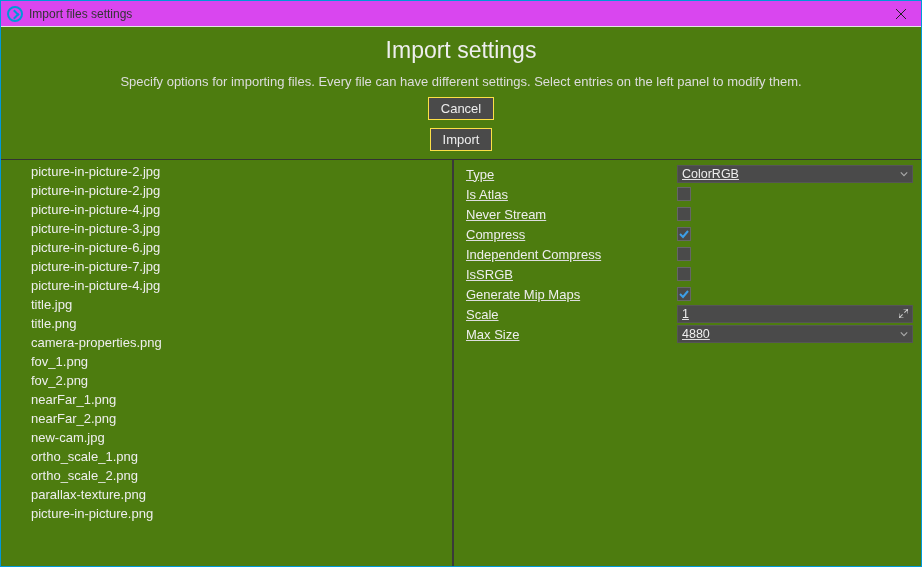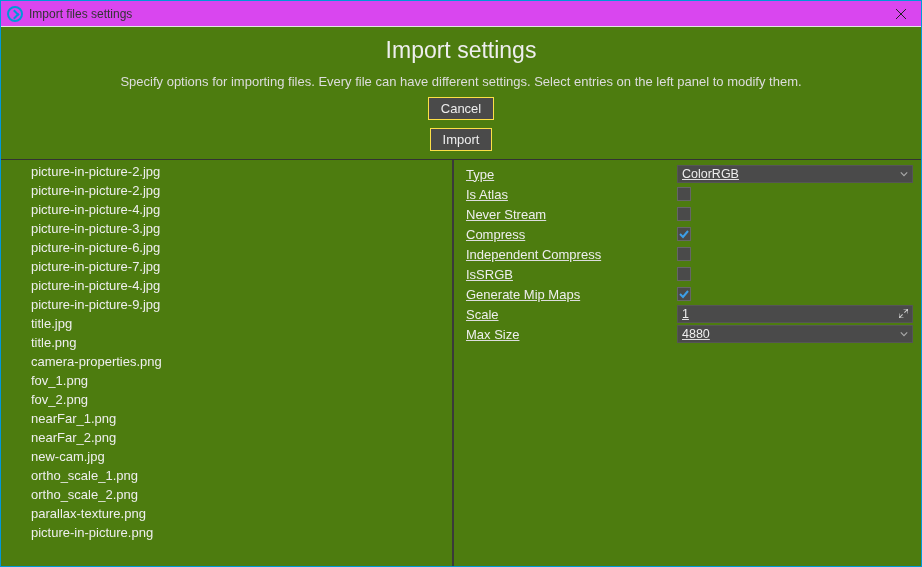--- a/index.html
+++ b/index.html
@@ -208,21 +208,20 @@
     <div class="panels">
 
       <div class="left-panel" id="file-list">
           <div class="file-item">picture-in-picture-2.jpg</div>
           <div class="file-item">picture-in-picture-2.jpg</div>
           <div class="file-item">picture-in-picture-4.jpg</div>
           <div class="file-item">picture-in-picture-3.jpg</div>
           <div class="file-item">picture-in-picture-6.jpg</div>
           <div class="file-item">picture-in-picture-7.jpg</div>
           <div class="file-item">picture-in-picture-4.jpg</div>
-          <div class="file-item">picture-in-picture-9.jpg</div>
           <div class="file-item">title.jpg</div>
           <div class="file-item">title.png</div>
           <div class="file-item">camera-properties.png</div>
           <div class="file-item">fov_1.png</div>
           <div class="file-item">fov_2.png</div>
           <div class="file-item">nearFar_1.png</div>
           <div class="file-item">nearFar_2.png</div>
           <div class="file-item">new-cam.jpg</div>
           <div class="file-item">ortho_scale_1.png</div>
           <div class="file-item">ortho_scale_2.png</div>

